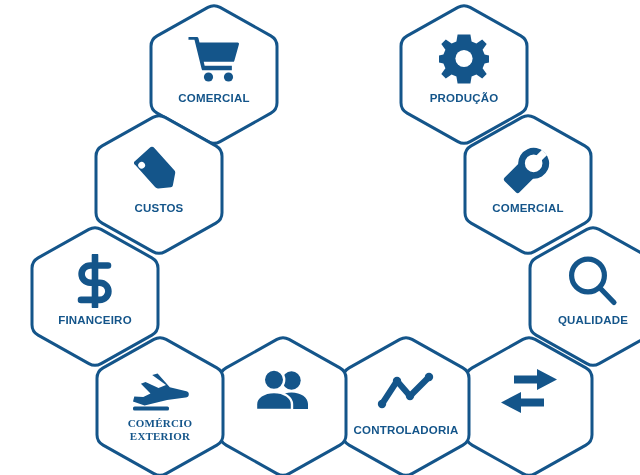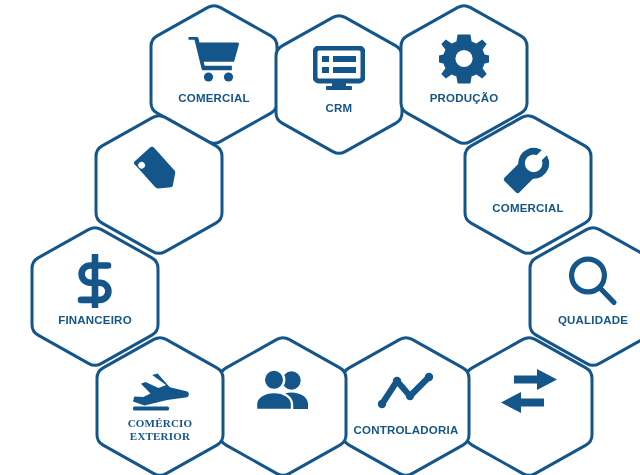--- a/index.html
+++ b/index.html
@@ -73,39 +73,20 @@
     <svg width="54" height="48" viewBox="0 0 54 48" fill="#14558a">
       <path d="M1.5 2 h8.4 a1.6 1.6 0 0 1 1.55 1.22 l1.05 4.3 h38.1
                a1.4 1.4 0 0 1 1.36 1.76 l-4.6 16.4
                a1.6 1.6 0 0 1 -1.55 1.18 h-29.1 l0.95 3.9 h27.2 v4.6
                h-28.6 a1.6 1.6 0 0 1 -1.55 -1.22 l-7.25 -29.5 h-6 z"></path>
       <circle cx="21.5" cy="42" r="4.6"></circle>
       <circle cx="41.5" cy="42" r="4.6"></circle>
     </svg>
       </div>
       <div class="hexlabel" style="top:90px">COMERCIAL</div>
-    </div>
-    <div class="hexcell" style="left: 258px; top: 12px;">
-      <svg class="hexoutline" viewBox="0 0 130 145">
-        <g transform="translate(2,2)">
-          <path d="M56.89,3.42 Q63.00,0.00 69.11,3.42 L119.89,31.83 Q126.00,35.25 126.00,42.25 L126.00,98.75 Q126.00,105.75 119.89,109.17 L69.11,137.58 Q63.00,141.00 56.89,137.58 L6.11,109.17 Q0.00,105.75 0.00,98.75 L0.00,42.25 Q0.00,35.25 6.11,31.83 Z" fill="#ffffff" stroke="#14558a" stroke-width="3" stroke-linejoin="round"></path>
-        </g>
-      </svg>
-      <div class="icon-wrap">
-    <svg width="52" height="46" viewBox="0 0 52 46" fill="none">
-      <rect x="2" y="2" width="48" height="33" rx="4" ry="4" stroke="#14558a" stroke-width="5"></rect>
-      <rect x="9" y="10" width="7" height="6" fill="#14558a"></rect>
-      <rect x="20" y="10" width="23" height="6" fill="#14558a"></rect>
-      <rect x="9" y="21" width="7" height="6" fill="#14558a"></rect>
-      <rect x="20" y="21" width="23" height="6" fill="#14558a"></rect>
-      <rect x="19" y="35" width="14" height="6" fill="#14558a"></rect>
-      <rect x="13" y="40" width="26" height="4" rx="1" fill="#14558a"></rect>
-    </svg>
-      </div>
-      <div class="hexlabel" style="top:90px">CRM</div>
     </div>
     <div class="hexcell" style="left: 383px; top: 2px;">
       <svg class="hexoutline" viewBox="0 0 130 145">
         <g transform="translate(2,2)">
           <path d="M56.89,3.42 Q63.00,0.00 69.11,3.42 L119.89,31.83 Q126.00,35.25 126.00,42.25 L126.00,98.75 Q126.00,105.75 119.89,109.17 L69.11,137.58 Q63.00,141.00 56.89,137.58 L6.11,109.17 Q0.00,105.75 0.00,98.75 L0.00,42.25 Q0.00,35.25 6.11,31.83 Z" fill="#ffffff" stroke="#14558a" stroke-width="3" stroke-linejoin="round"></path>
         </g>
       </svg>
       <div class="icon-wrap">
     <svg width="50" height="50" viewBox="0 0 50 50" fill="#14558a">
       <path d="M25 0 L31.4 0 L32.6 7.1 L37.4 9.1 L43.2 4.9 L47.7 9.4
@@ -245,14 +226,15 @@
       <g transform="rotate(-42 25 25)">
         <path d="M8 2 h21 a3.6 3.6 0 0 1 3.6 3.6 v29.5
                  a3.6 3.6 0 0 1 -1.4 2.85 l-10 7.6
                  a2.2 2.2 0 0 1 -2.6 0 l-10.1 -7.6
                  A3.6 3.6 0 0 1 7 35.1 V5.6
                  A3.6 3.6 0 0 1 8 2 z" transform="translate(3,1)"></path>
         <circle cx="14.6" cy="10.6" r="3.4" fill="#ffffff"></circle>
       </g>
     </svg>
       </div>
+      <div class="hexlabel" style="top:90px">CUSTOS</div>
     </div>
   </div>
 
 </body></html>

